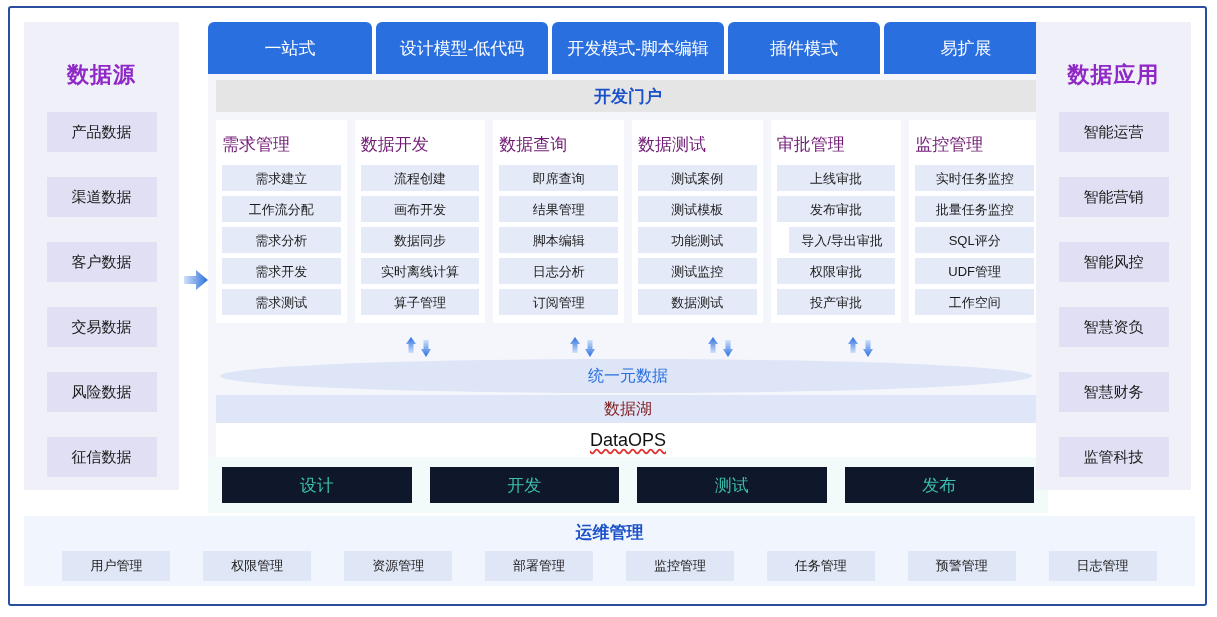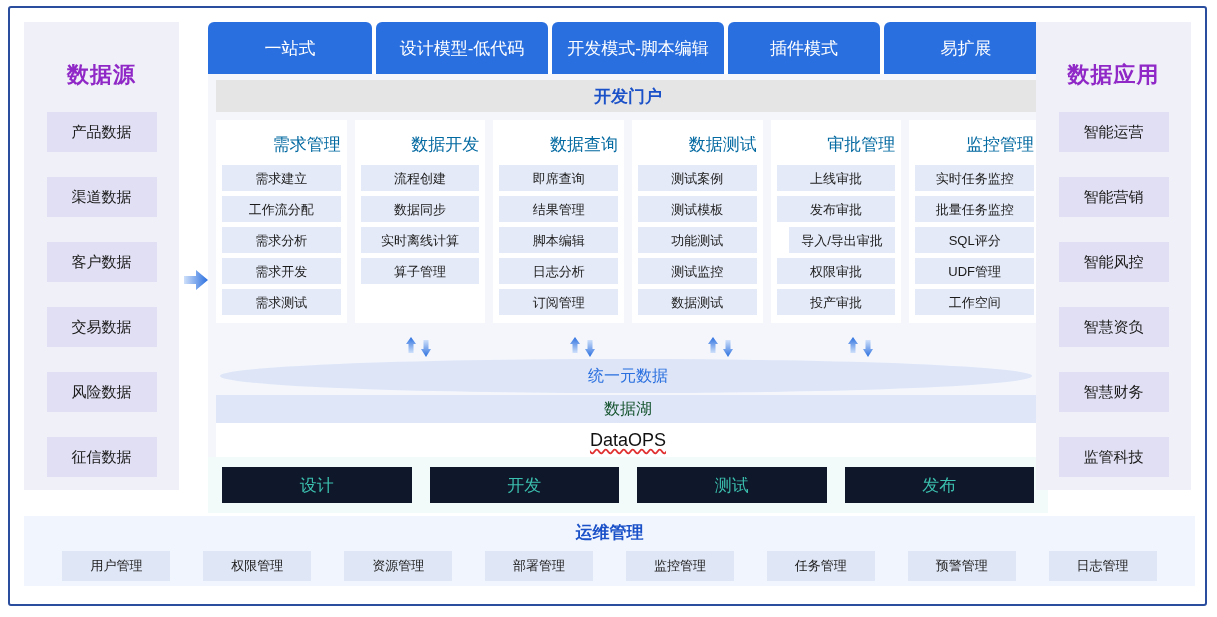--- a/index.html
+++ b/index.html
@@ -79,21 +79,21 @@
     margin-bottom:8px;
   }
   .cols{
     display:flex;gap:8px;
   }
   .col{
     flex:1;background:#ffffff;
     padding:6px 6px 8px 6px;box-sizing:border-box;
   }
   .col-title{
-    text-align:right;color:#0369a1;font-size:17px;
+    text-align:left;color:#701a75;font-size:17px;
     padding:7px 0 9px 0;
   }
   .col-item{
     background:#e4eaf7;
     color:#1b1b1b;font-size:13px;
     height:26px;
     display:flex;align-items:center;justify-content:center;
     text-align:center;line-height:13px;
     margin-bottom:5px;
   }
@@ -121,21 +121,21 @@
     background:#dde5f7;
     border-radius:50%;
   }
   .ellipse-label{
     position:absolute;left:0;right:0;top:9px;
     text-align:center;color:#2a6fdf;font-size:16px;
   }
   .lake-band{
     height:28px;background:#dfe6f8;
     display:flex;align-items:center;justify-content:center;
-    color:#14532d;font-size:16px;
+    color:#7f1d1d;font-size:16px;
     margin:0 8px;
   }
   .dataops{
     height:34px;
     display:flex;align-items:center;justify-content:center;
     font-size:18px;color:#111111;
     background:#ffffff;
     margin:0 8px;
   }
   .dataops span{
@@ -223,20 +223,21 @@
           <div class="col-item">需求建立</div>
           <div class="col-item">工作流分配</div>
           <div class="col-item">需求分析</div>
           <div class="col-item">需求开发</div>
           <div class="col-item">需求测试</div>
         </div>
 
         <div class="col">
           <div class="col-title">数据开发</div>
           <div class="col-item">流程创建</div>
+          <div class="col-item">画布开发</div>
           <div class="col-item">数据同步</div>
           <div class="col-item">实时离线计算</div>
           <div class="col-item">算子管理</div>
         </div>
 
         <div class="col">
           <div class="col-title">数据查询</div>
           <div class="col-item">即席查询</div>
           <div class="col-item">结果管理</div>
           <div class="col-item">脚本编辑</div>

